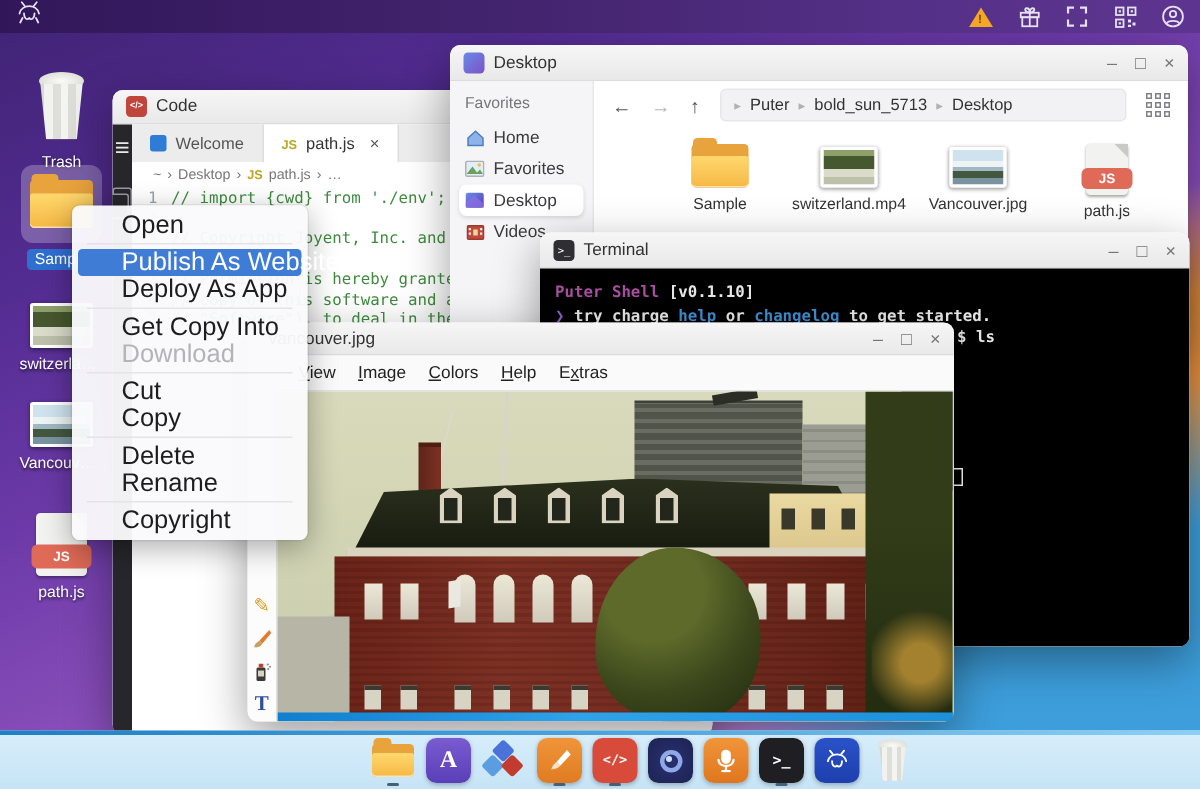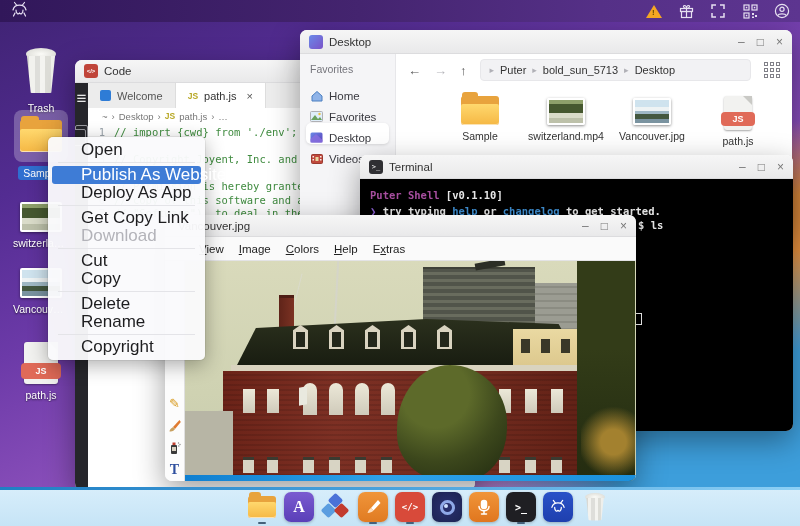--- a/index.html
+++ b/index.html
@@ -63,21 +63,21 @@
   .crumbs{height:16px;display:flex;align-items:center;gap:4px;padding-left:14px;font-size:9.5px;color:#777}
   .codearea{flex:1;font-family:"DejaVu Sans Mono",monospace;font-size:10.5px;line-height:13.5px;padding-top:2px}
   .cl{display:flex;white-space:pre}
   .cl-n{width:26px;text-align:right;color:#9aa3ab;flex:none;padding-right:9px}
   .cl-t{color:#3f8b3f}
 
   
   .fm-body{display:flex;height:calc(100% - 24px)}
   .fm-side{width:96px;background:#f5f5f7;border-right:1px solid #e7e7ea;padding:7px 6px;font-size:11.5px;color:#3a3a40}
   .fm-side-h{font-size:10.5px;color:#75757c;margin:2px 0 6px 4px}
-  .fm-item{display:flex;align-items:flex-end;gap:6px;height:21px;padding-left:4px;border-radius:5px}
+  .fm-item{display:flex;align-items:center;gap:6px;height:21px;padding-left:4px;border-radius:5px}
   .fm-item.sel{background:#fff;box-shadow:0 1px 3px rgba(0,0,0,.12)}
   .fm-main{flex:1;display:flex;flex-direction:column;background:#fff}
   .fm-tools{height:32px;display:flex;align-items:center;gap:13px;padding:0 12px}
   .navar{font-size:13px;color:#555}
   .navar.dis{color:#b5b5ba}
   .bcrumb{flex:1;height:22px;background:#f2f2f4;border:1px solid #e7e7ea;border-radius:4px;display:flex;align-items:center;gap:6px;padding:0 9px;font-size:11px;color:#333}
   .bsep{color:#b0b0b6;font-size:9px}
   .gridico{display:grid;grid-template-columns:repeat(3,4px);grid-template-rows:repeat(3,4px);gap:2px}
   .gridico i{border:1px solid #808088}
   .fm-files{display:flex;padding:10px 0 0 45px;gap:8px}
@@ -375,21 +375,21 @@
     <div class="mini-ico term-ico">&gt;_</div>
     <span class="wtitle">Terminal</span>
     <div class="ctls">
       <span class="ctl">–</span>
       <span class="ctl">□</span>
       <span class="ctl">×</span>
     </div>
   </div>
   <div class="term-body">
     <div><span class="t-name">Puter Shell</span><span> [v0.1.10]</span></div>
-    <div><span class="t-prompt">❯</span><span> try typing </span><span class="t-link">help</span><span> or </span><span class="t-link ul">changelog</span><span> to get started.</span></div>
+    <div><span class="t-prompt">❯</span><span> try charge </span><span class="t-link">help</span><span> or </span><span class="t-link ul">changelog</span><span> to get started.</span></div>
     <div style="position:absolute;left:278px;top:38px">$ ls</div>
     <div style="position:absolute;left:267px;top:132px"><span class="t-prompt">❯</span><span class="t-cursor"></span></div>
   </div>
 </div>
 
 <div class="win" style="left:165px;top:215px;width:471px;height:266px;z-index:5">
   <div class="tbarr" style="height:22px">
     <span class="wtitle" style="padding-left:4px">Vancouver.jpg</span>
     <div class="ctls">
       <span class="ctl">–</span>
@@ -485,21 +485,21 @@
     </div>
   </div>
 </div>
 
 <div class="cmenu">
   <div class="cm-item">Open</div>
   <div class="cm-div"></div>
   <div class="cm-item hl">Publish As Website</div>
   <div class="cm-item">Deploy As App</div>
   <div class="cm-div"></div>
-  <div class="cm-item">Get Copy Link</div>
+  <div class="cm-item">Get Copy Into</div>
   <div class="cm-item dis">Download</div>
   <div class="cm-div"></div>
   <div class="cm-item">Cut</div>
   <div class="cm-item">Copy</div>
   <div class="cm-div"></div>
   <div class="cm-item">Delete</div>
   <div class="cm-item">Rename</div>
   <div class="cm-div"></div>
   <div class="cm-item">Copyright</div>
 </div>

